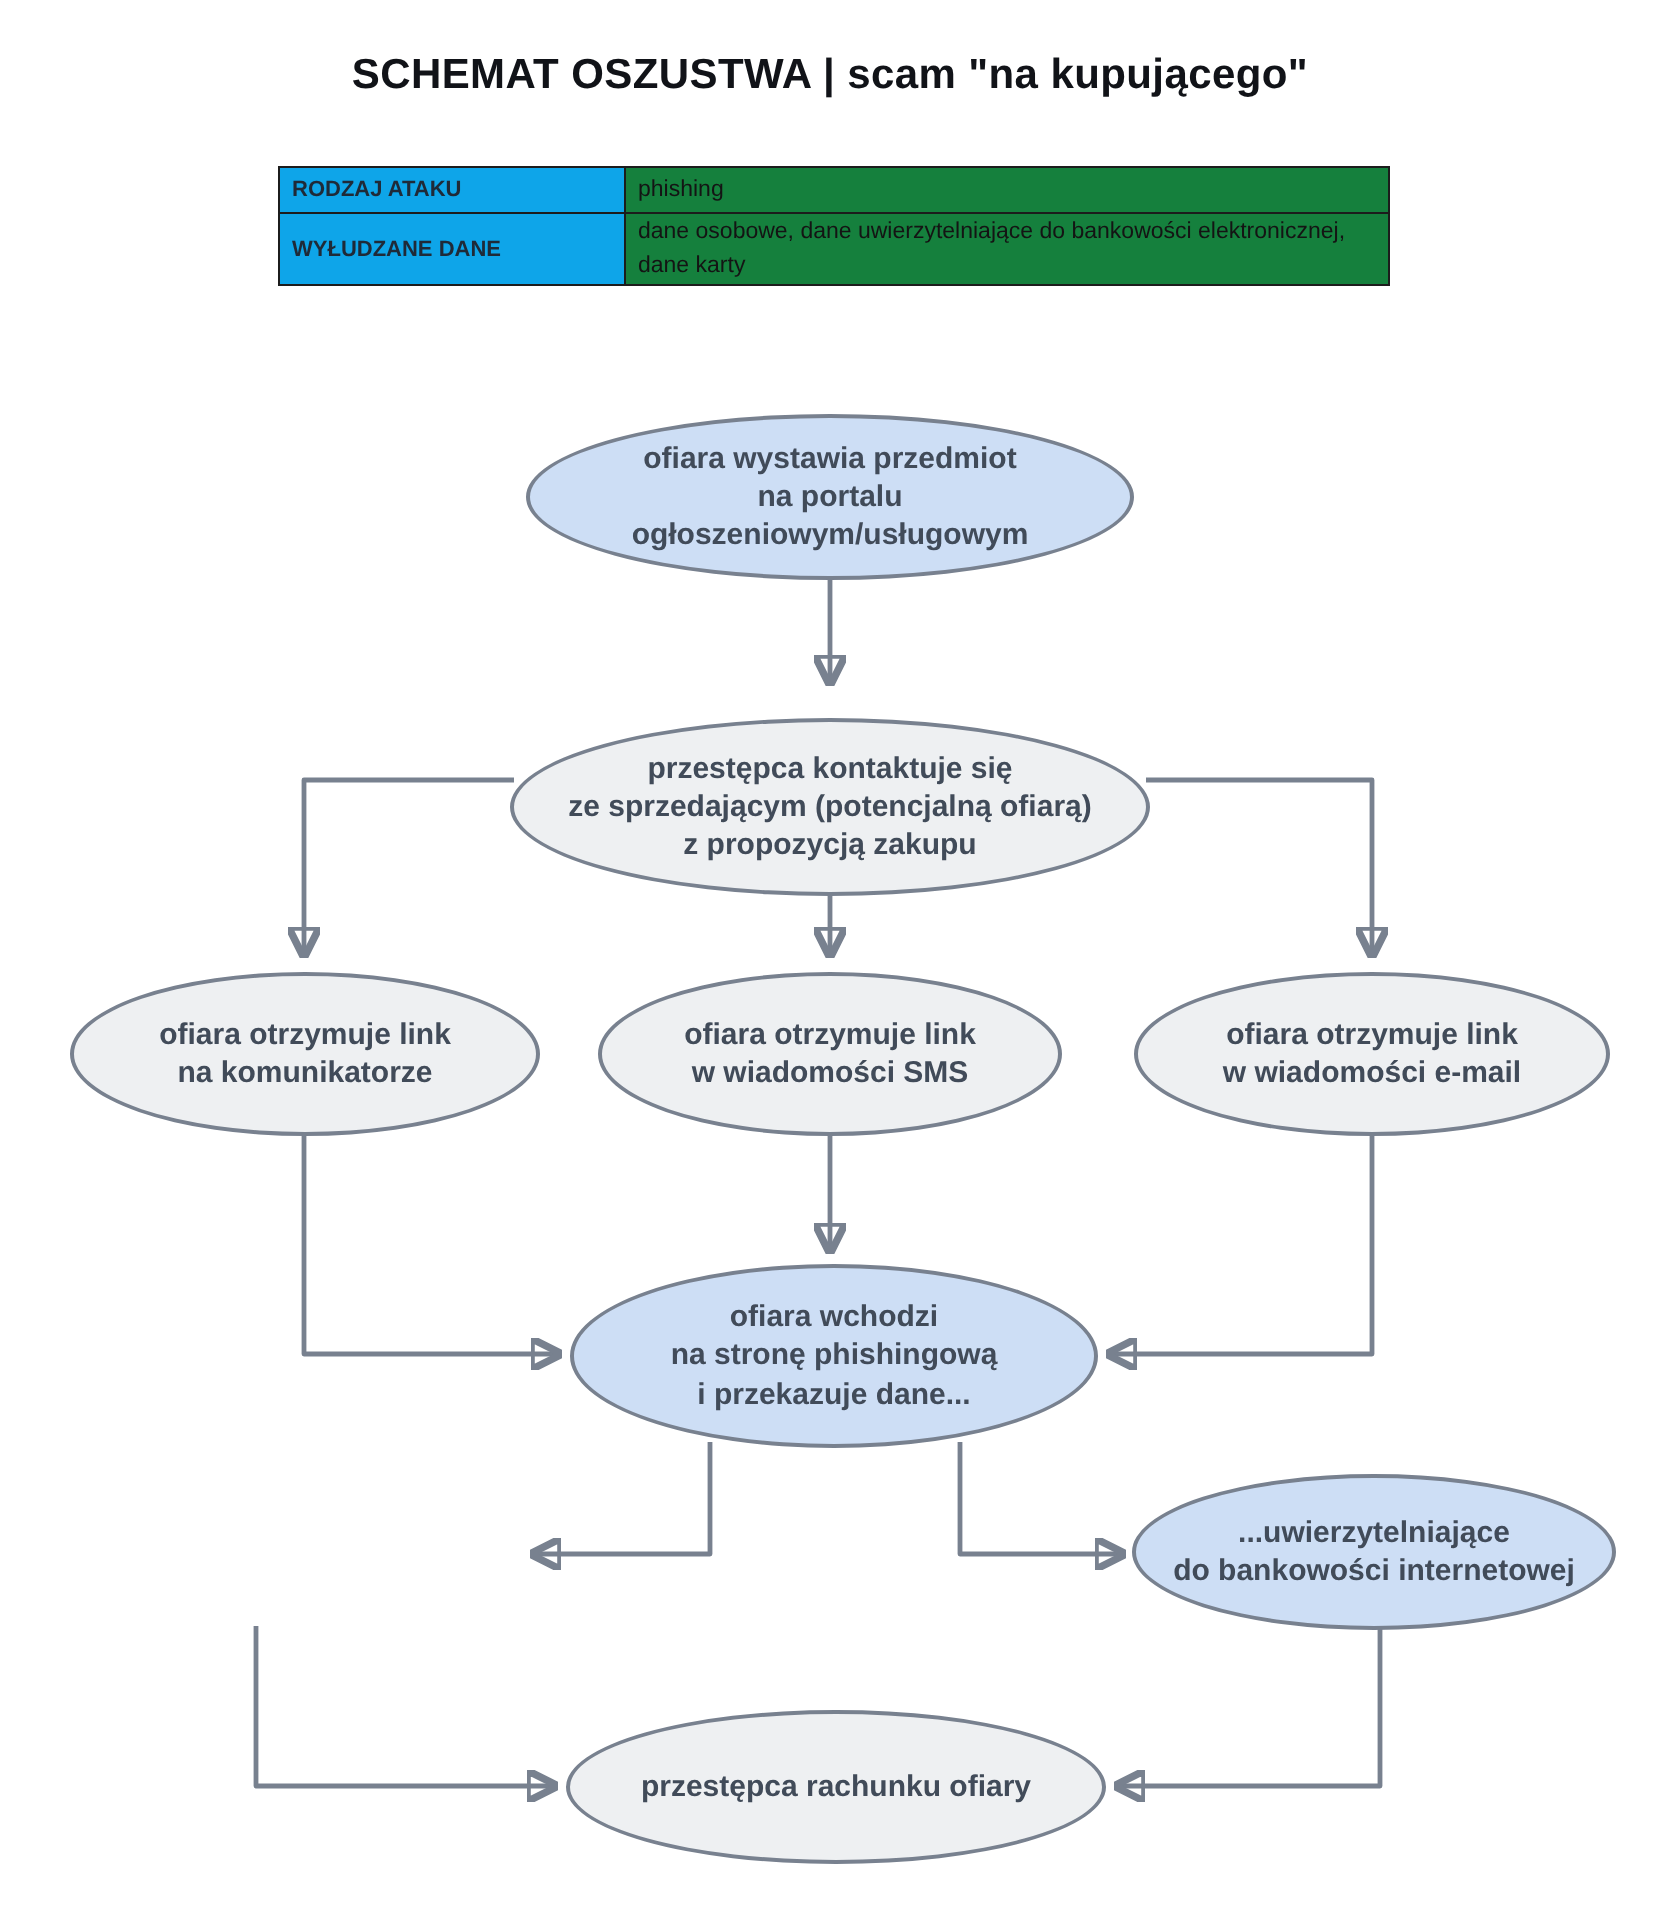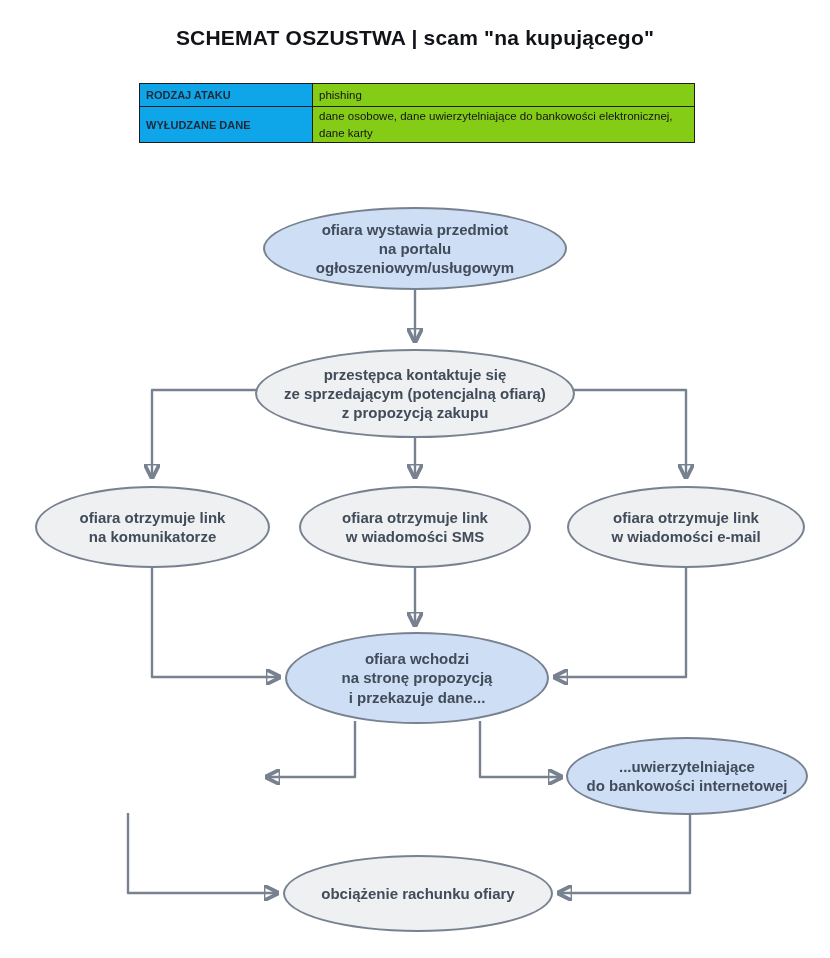--- a/index.html
+++ b/index.html
@@ -40,21 +40,21 @@
     font-weight: bold;
     font-size: 11px;
     color: #1f2a38;
     padding: 2px 6px;
   }
   td.tvalue {
     font-size: 11.5px;
     color: #141414;
     padding: 1px 6px;
     line-height: 1.4;
-    background: #84cc16;
+    background: #15803d;
   }
   tr.r1 { height: 23px; }
   tr.r2, tr.r3 { height: 36px; }
   
   .node {
     position: absolute;
     border: 2px solid #78818f;
     border-radius: 50%;
     display: flex;
     align-items: center;
@@ -124,21 +124,21 @@
     <path d="M128 813 L128 893 L276 893" marker-end="url(#arrow)"></path>
     <path d="M690 813 L690 893 L560 893" marker-end="url(#arrow)"></path>
   </svg>
 
   <div class="node fill-blue" style="left:263px; top:207px; width:304px; height:83px;">
     <span class="node-label">ofiara wystawia przedmiot
 na portalu
 ogłoszeniowym/usługowym</span>
   </div>
 
-  <div class="node fill-gray" style="left:255px; top:349px; width:320px; height:89px;">
+  <div class="node fill-gray" style="left:255px; top:359px; width:320px; height:89px;">
     <span class="node-label">przestępca kontaktuje się
 ze sprzedającym (potencjalną ofiarą)
 z propozycją zakupu</span>
   </div>
 
   <div class="node fill-gray" style="left:35px; top:486px; width:235px; height:82px;">
     <span class="node-label">ofiara otrzymuje link
 na komunikatorze</span>
   </div>
 
@@ -147,27 +147,27 @@
 w wiadomości SMS</span>
   </div>
 
   <div class="node fill-gray" style="left:567px; top:486px; width:238px; height:82px;">
     <span class="node-label">ofiara otrzymuje link
 w wiadomości e-mail</span>
   </div>
 
   <div class="node fill-blue" style="left:285px; top:632px; width:264px; height:92px;">
     <span class="node-label">ofiara wchodzi
-na stronę propozycją
+na stronę phishingową
 i przekazuje dane...</span>
   </div>
 
 
   <div class="node fill-blue" style="left:566px; top:737px; width:242px; height:78px;">
     <span class="node-label">...uwierzytelniające
 do bankowości internetowej</span>
   </div>
 
   <div class="node fill-gray" style="left:283px; top:855px; width:270px; height:77px;">
-    <span class="node-label">obciążenie rachunku ofiary</span>
+    <span class="node-label">przestępca rachunku ofiary</span>
   </div>
 
 </div>
 
 </body></html>

